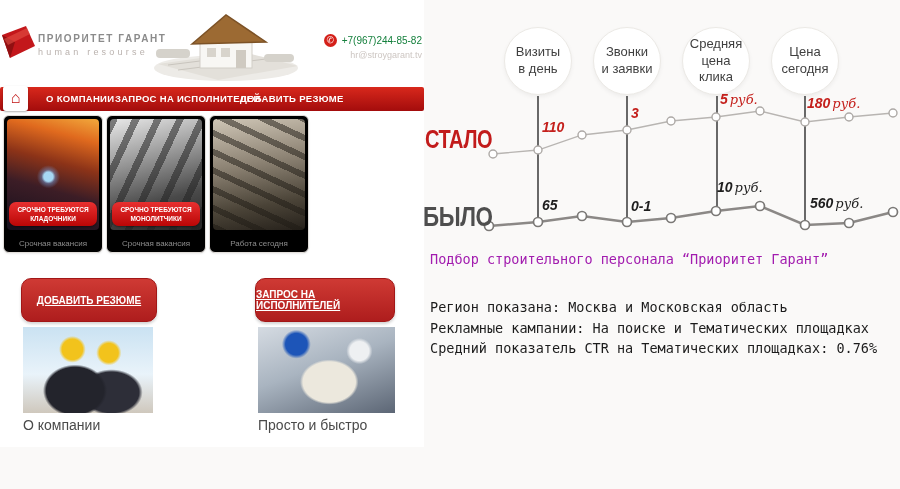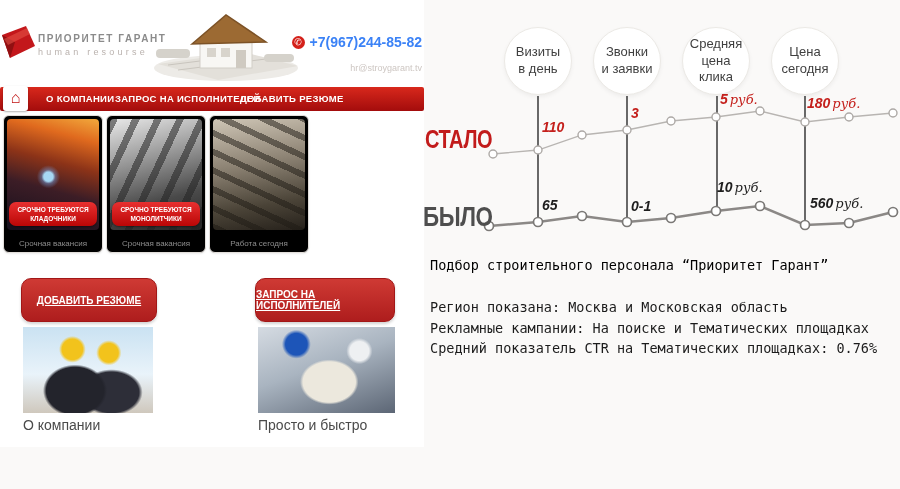--- a/index.html
+++ b/index.html
@@ -8,22 +8,22 @@
   
   .site{position:absolute;left:0;top:0;width:424px;height:447px;background:#fff;}
   .logo{position:absolute;left:2px;top:26px;}
   .logo-text{position:absolute;left:38px;top:33px;}
   .logo-title{font-size:10px;letter-spacing:1.6px;color:#8b8b8b;font-weight:bold;}
   .logo-sub{font-size:9px;letter-spacing:3.2px;color:#bab2ae;margin-top:3px;}
   .house-art{position:absolute;left:148px;top:2px;}
   .contact{position:absolute;right:2px;top:34px;text-align:right;}
   .phone-row{display:flex;align-items:center;justify-content:flex-end;gap:5px;}
   .phone-icon{display:inline-block;width:13px;height:13px;border-radius:50%;background:#d42019;color:#fff;font-size:9px;line-height:13px;text-align:center;}
-  .phone-num{font-size:14px;font-weight:bold;color:#3b82f6;}
-  .email{font-size:9px;color:#cdc6c2;margin-top:13px;}
+  .phone-num{font-size:10px;font-weight:normal;color:#15803d;}
+  .email{font-size:9px;color:#cdc6c2;margin-top:3px;}
 
   .nav{position:absolute;left:0;top:87px;width:424px;height:24px;background:linear-gradient(#d8281c,#a30c0c);border-radius:2px;}
   .home-btn{position:absolute;left:3px;top:-1px;width:25px;height:25px;background:#fff;border-radius:3px;box-shadow:0 1px 2px rgba(0,0,0,.3);text-align:center;}
   .home-glyph{color:#c11212;font-size:16px;font-weight:bold;line-height:24px;}
   .nav-item{position:absolute;top:0;height:24px;line-height:24px;color:#fff;font-size:9.5px;font-weight:bold;letter-spacing:.3px;}
   .nav-item.n0{left:46px;} .nav-item.n1{left:115px;} .nav-item.n2{left:240px;}
 
   .card{position:absolute;top:115px;height:138px;background:#000000;border:1px solid #e2deda;border-radius:6px;box-shadow:0 1px 2px rgba(0,0,0,.08);box-sizing:border-box;}
   .card.c0{left:3px;width:100px;} .card.c1{left:106px;width:100px;}
   .card.c2{left:209px;width:100px;} .card.c3{left:312px;width:110px;}
@@ -51,21 +51,21 @@
   .metric-circle.m2{left:257px;} .metric-circle.m3{left:346px;}
   .series-label{position:absolute;font-weight:bold;transform:scaleX(.8);transform-origin:0 50%;letter-spacing:-.5px;}
   .stalo-label{left:0;top:125px;font-size:25px;color:#c21b1b;}
   .bylo-label{left:-2px;top:201px;font-size:28px;color:#4e4e4e;}
   .val{position:absolute;font-style:italic;font-weight:bold;font-size:14px;white-space:nowrap;}
   .val .unit{font-family:"DejaVu Serif",serif;font-weight:normal;font-size:13px;margin-left:2px;}
   .val-stalo{color:#c4201c;} .val-bylo{color:#1e1e1e;}
   .vs0{left:117px;top:119px;} .vs1{left:206px;top:105px;} .vs2{left:295px;top:91px;} .vs3{left:382px;top:95px;}
   .vb0{left:117px;top:197px;} .vb1{left:206px;top:198px;} .vb2{left:292px;top:179px;} .vb3{left:385px;top:195px;}
 
-  .summary-title{position:absolute;left:430px;top:257px;font-family:"DejaVu Sans Mono",monospace;font-size:13.5px;color:#000000;white-space:nowrap;}
+  .summary-title{position:absolute;left:430px;top:251px;font-family:"DejaVu Sans Mono",monospace;font-size:13.5px;color:#a21caf;white-space:nowrap;}
   .summary-lines{position:absolute;left:430px;top:297px;font-family:"DejaVu Sans Mono",monospace;font-size:13.5px;color:#1c1c1c;line-height:20.5px;white-space:nowrap;}
 </style>
 </head>
 <body>
 
 <div class="page">
 
   <div class="site">
 
     <span class="logo">

